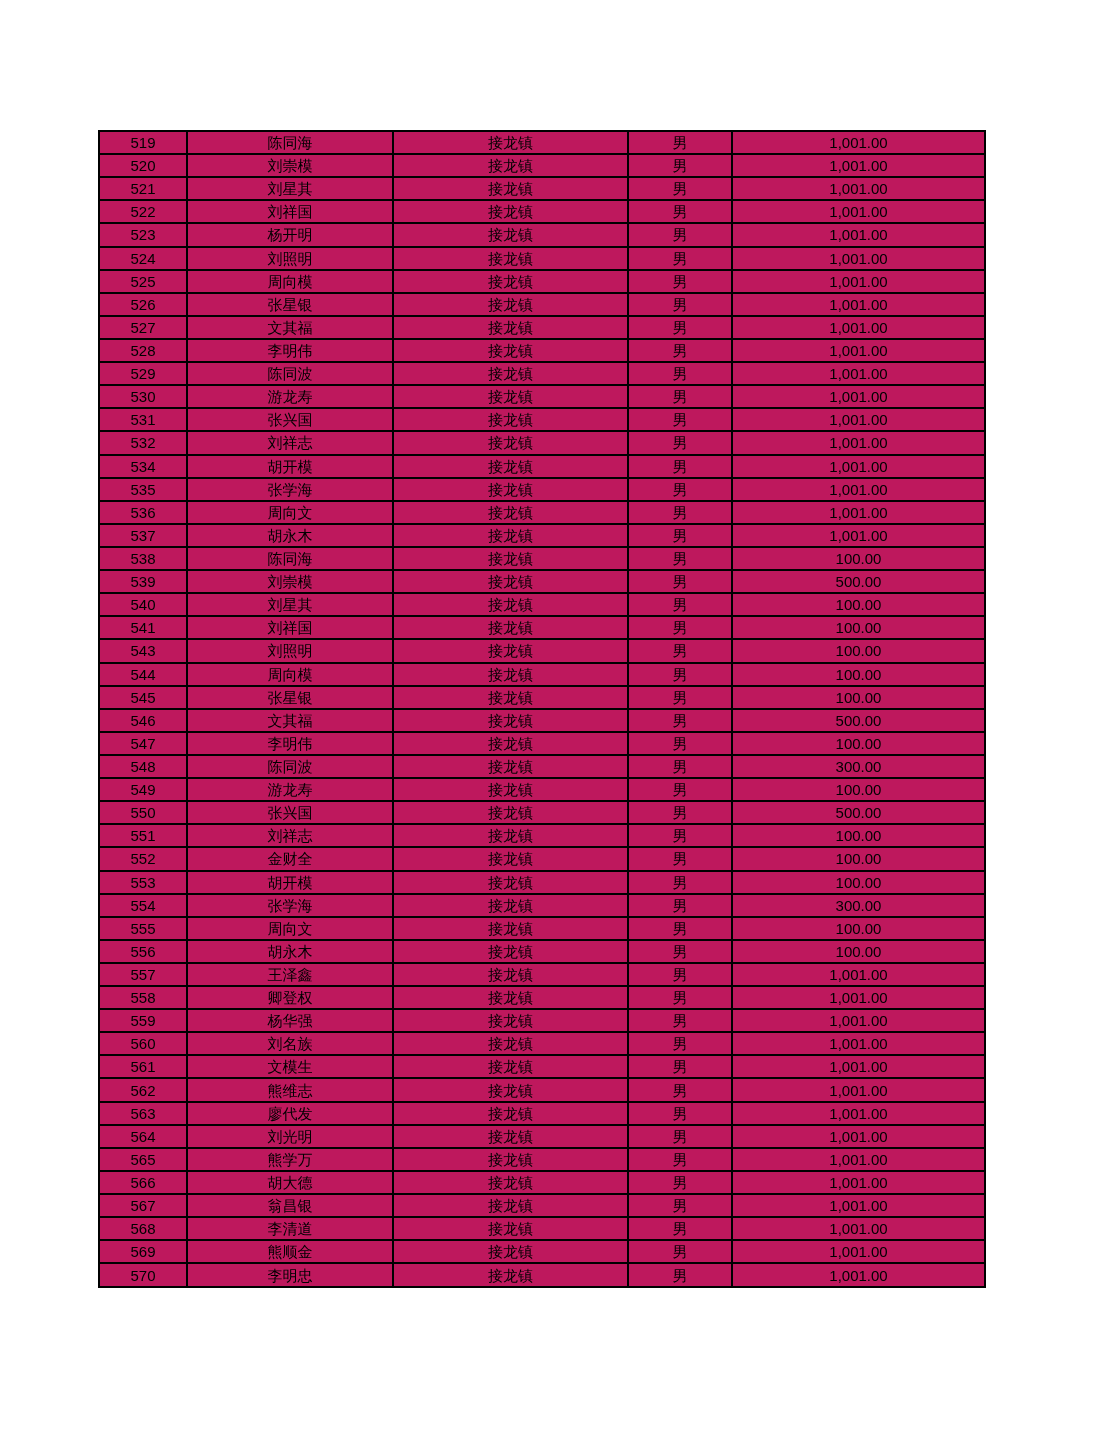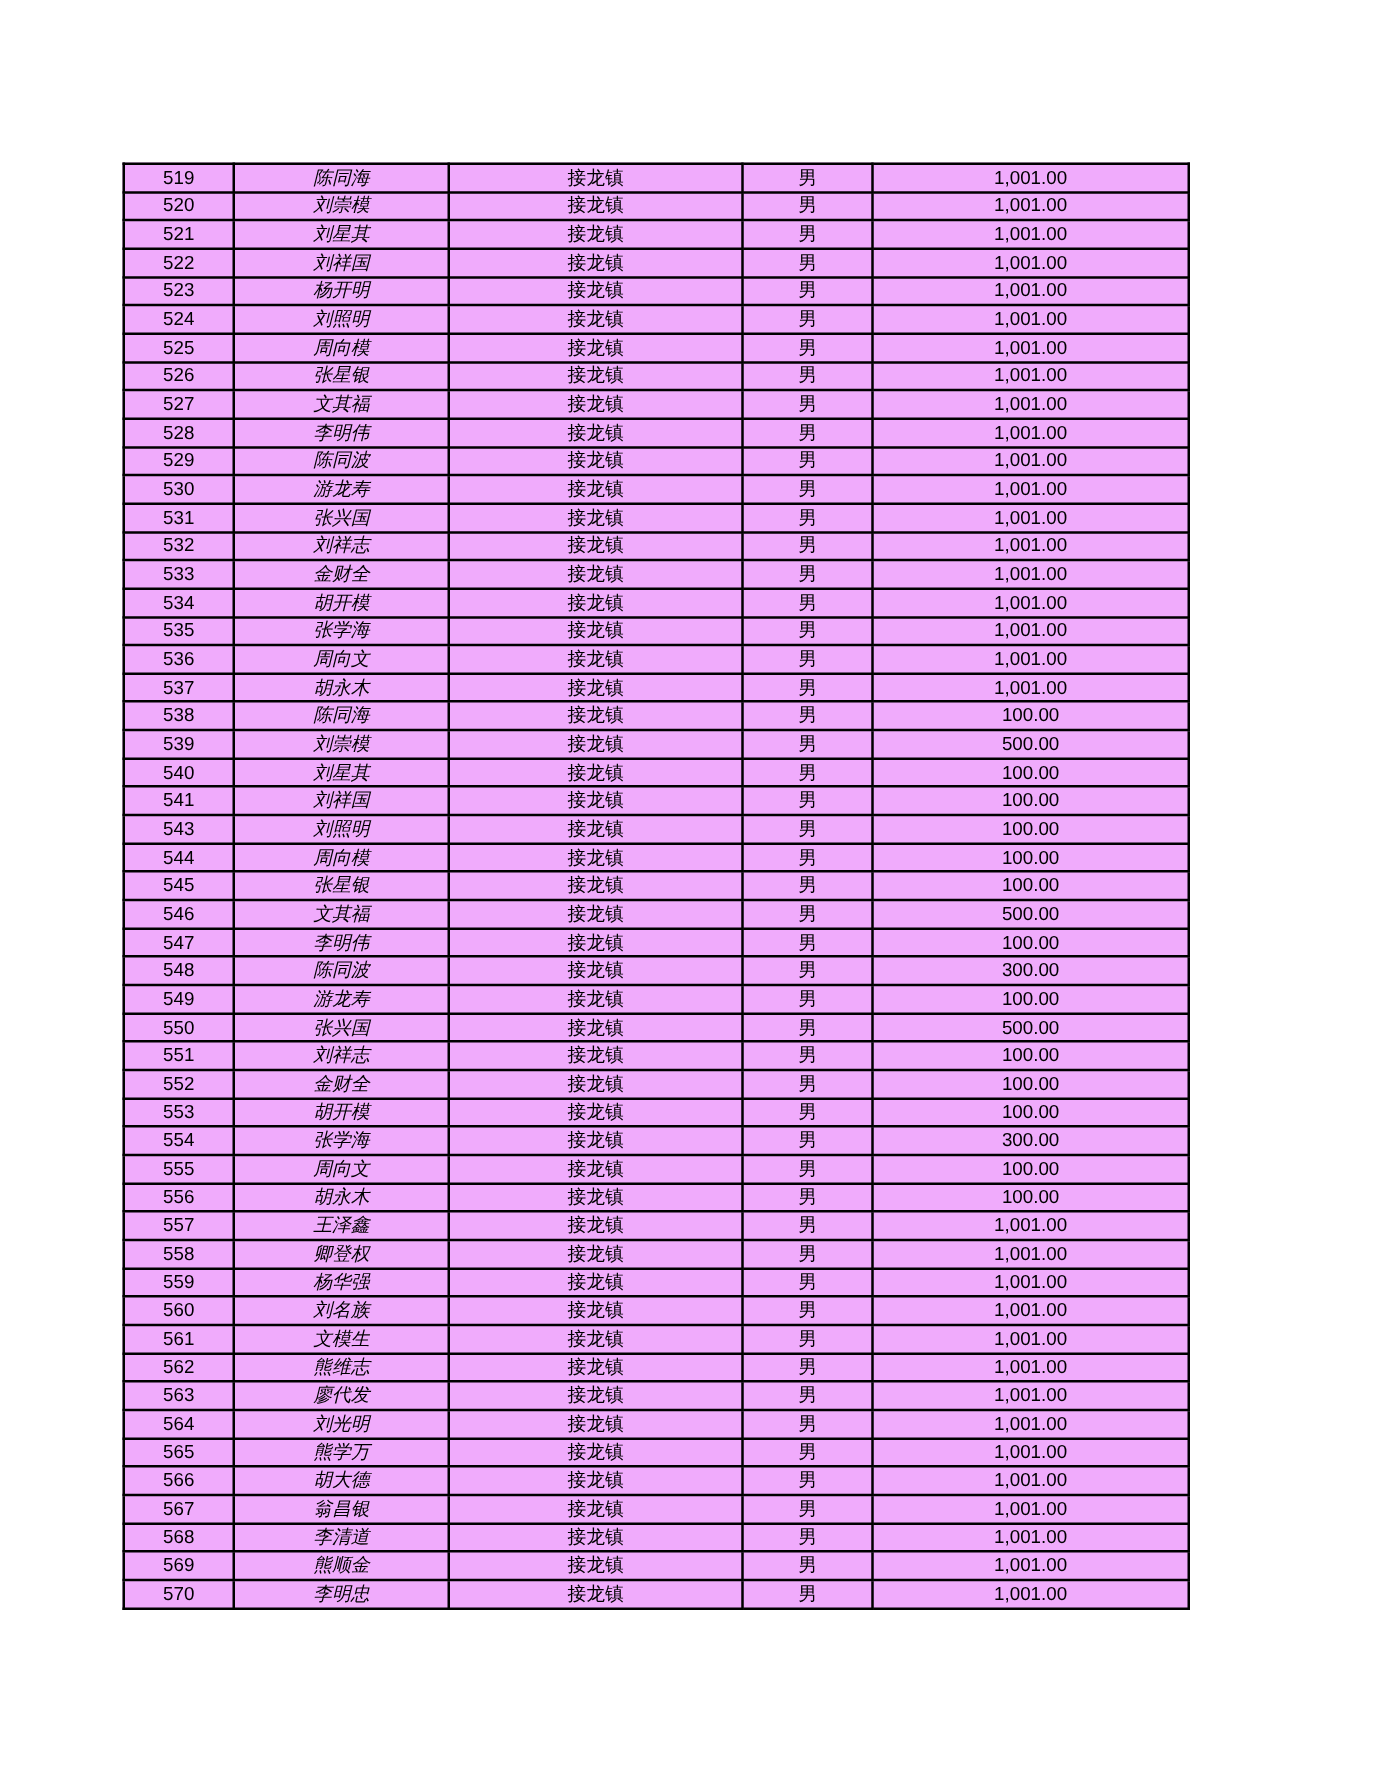--- a/index.html
+++ b/index.html
@@ -15,35 +15,35 @@
     color: #000000;
   }
   .doc-table {
     position: absolute;
     left: 98px;
     top: 130px;
     width: 834px;
     height: 1158px;
     border-collapse: collapse;
     table-layout: fixed;
-    background: #f0abfc;
+    background: #be185d;
   }
   .doc-table td {
     border: 2px solid #000000;
     text-align: center;
     vertical-align: middle;
     padding: 0;
     font-size: 15px;
     line-height: 1;
     color: #000000;
     overflow: hidden;
     white-space: nowrap;
   }
   .col-index  { width: 88px;  }
-  .col-name   { width: 172px; font-style: italic; }
+  .col-name   { width: 206px; }
   .col-town   { width: 235px; }
   .col-gender { width: 104px; }
   .col-amount { width: 253px; }
 </style>
 </head>
 <body>
 
 <table class="doc-table">
   <colgroup>
     <col class="col-index">
@@ -145,27 +145,20 @@
         <td class="col-amount">1,001.00</td>
       </tr>
       <tr>
         <td class="col-index">532</td>
         <td class="col-name">刘祥志</td>
         <td class="col-town">接龙镇</td>
         <td class="col-gender">男</td>
         <td class="col-amount">1,001.00</td>
       </tr>
       <tr>
-        <td class="col-index">533</td>
-        <td class="col-name">金财全</td>
-        <td class="col-town">接龙镇</td>
-        <td class="col-gender">男</td>
-        <td class="col-amount">1,001.00</td>
-      </tr>
-      <tr>
         <td class="col-index">534</td>
         <td class="col-name">胡开模</td>
         <td class="col-town">接龙镇</td>
         <td class="col-gender">男</td>
         <td class="col-amount">1,001.00</td>
       </tr>
       <tr>
         <td class="col-index">535</td>
         <td class="col-name">张学海</td>
         <td class="col-town">接龙镇</td>

